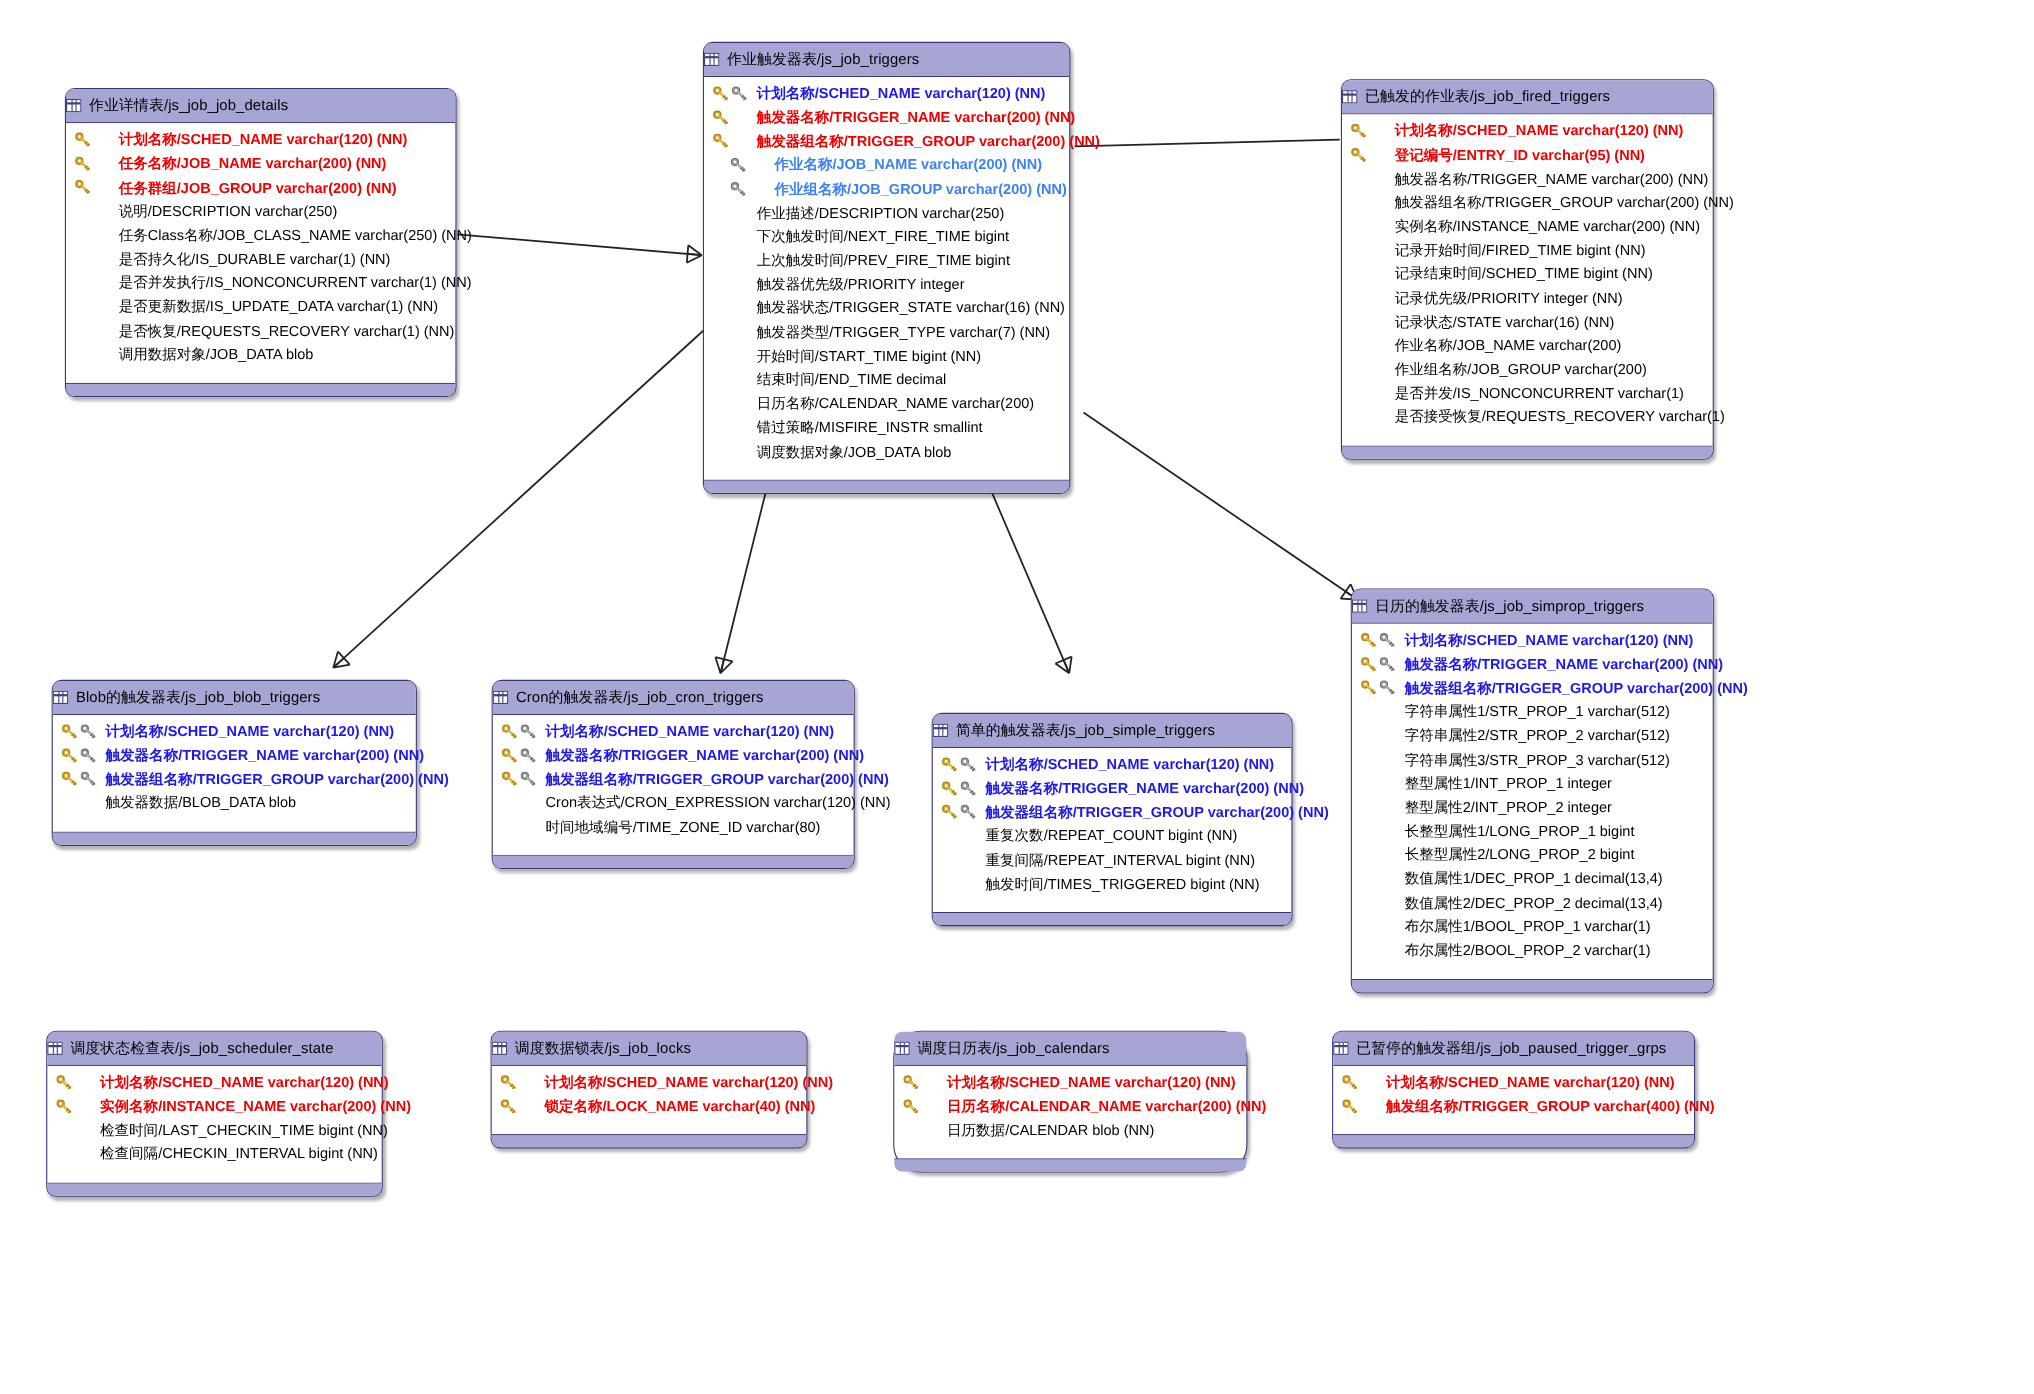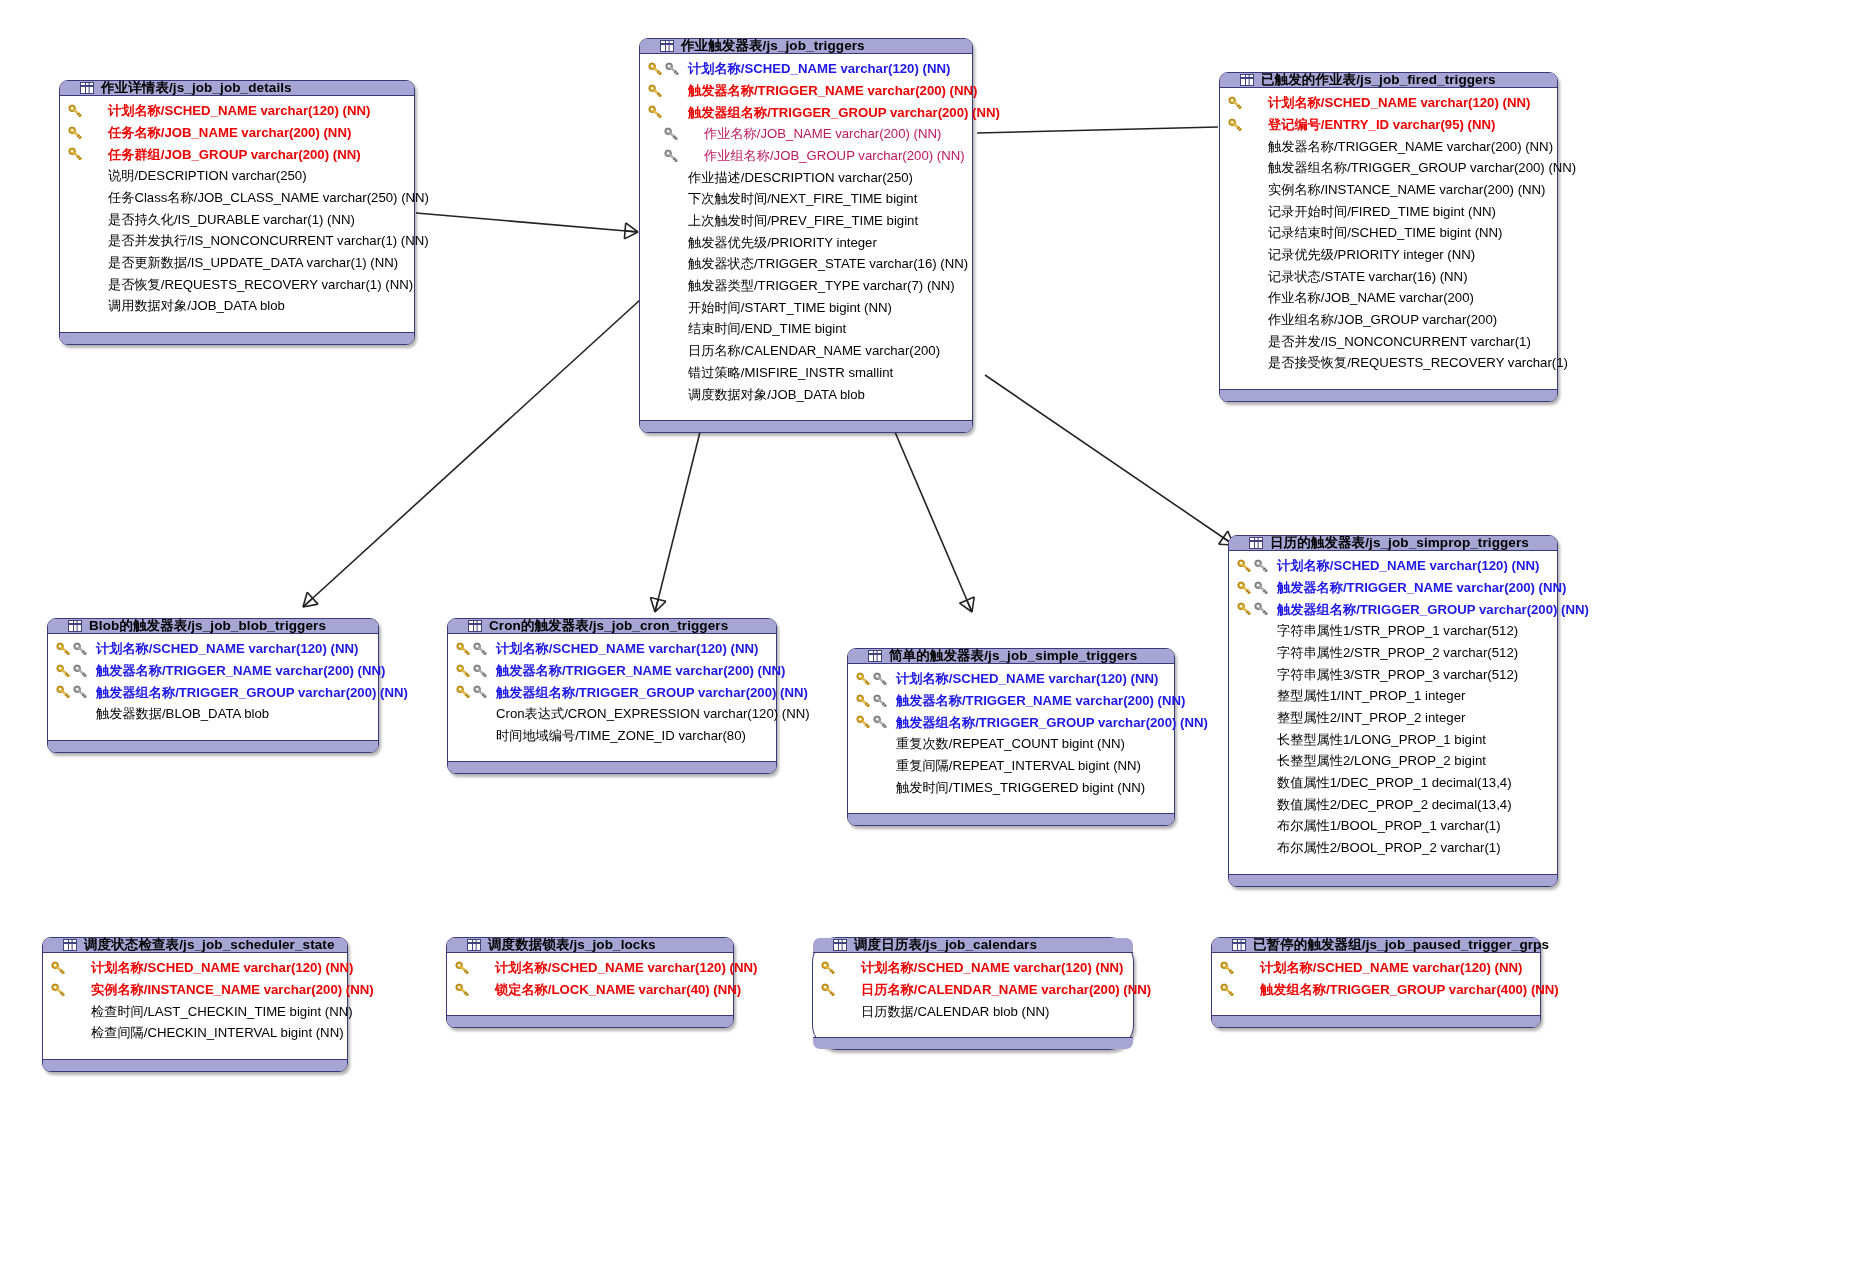--- a/index.html
+++ b/index.html
@@ -8,43 +8,43 @@
 
   #canvas{position:absolute;left:0;top:0;width:1849px;height:1267px;}
 
   svg.links{position:absolute;left:0;top:0;width:1849px;height:1267px;overflow:visible;pointer-events:none;}
   svg.links line, svg.links path{stroke:#222;stroke-width:1.6;fill:none;}
 
   .entity{position:absolute;background:#ffffff;border:1.5px solid #3a3a7a;
           border-radius:9px;box-sizing:border-box;
           box-shadow:2px 3px 3px rgba(0,0,0,0.30);}
   .entity .hdr{background:#a7a5d4;border-bottom:1.5px solid #3a3a7a;
-          border-radius:7px 7px 0 0;height:15px;display:flex;align-items:center;
-          padding:0 20px;gap:7px;box-sizing:border-box;font-weight:bold;}
+          border-radius:7px 7px 0 0;height:31px;display:flex;align-items:center;
+          padding:0 0;gap:7px;box-sizing:border-box;}
   .entity .hdr .ticon{width:14px;height:12px;flex:0 0 auto;position:relative;
           background:#ffffff;border:1.4px solid #42427e;box-sizing:border-box;}
   .entity .hdr .ticon:before{content:"";position:absolute;left:0;top:2.4px;
           width:100%;height:1.4px;background:#42427e;}
   .entity .hdr .ticon:after{content:"";position:absolute;top:0;left:3.6px;
           width:1.3px;height:100%;background:#42427e;box-shadow:3.6px 0 0 #42427e;}
   .entity .hdr .ttl{font-size:13.5px;color:#000;white-space:nowrap;letter-spacing:.1px;}
 
   .entity .body{padding:4px 8px 15px 6px;}
   .entity .foot{height:11px;background:#a7a5d4;border-top:1.5px solid #3a3a7a;
           border-radius:0 0 7px 7px;}
 
   .fld{display:flex;align-items:center;height:21.7px;white-space:nowrap;}
   .keys{width:40px;flex:0 0 40px;display:flex;align-items:center;gap:2px;
         justify-content:flex-start;padding-left:2px;}
   .keys.ind{padding-left:18px;}
   .fname{font-size:13.2px;line-height:1;}
 
   .c-pk{color:#ef0000;font-weight:bold;}
   .c-pkfk{color:#1e18e8;font-weight:bold;}
-  .c-fk{color:#be185d;font-weight:normal;}
+  .c-fk{color:#3b82f6;font-weight:bold;}
   .c-plain{color:#000000;font-weight:normal;}
 
   .key{width:15px;height:14px;flex:0 0 15px;display:block;}
 </style>
 </head>
 <body>
 
 <div id="canvas">
   <svg class="links" id="links">
       <line x1="416" y1="213" x2="638" y2="232" stroke="#222" stroke-width="1.5"></line>
@@ -270,21 +270,21 @@
         <div class="fld">
           <span class="keys"></span>
           <span class="fname c-plain">触发器类型/TRIGGER_TYPE varchar(7) (NN)</span>
         </div>
         <div class="fld">
           <span class="keys"></span>
           <span class="fname c-plain">开始时间/START_TIME bigint (NN)</span>
         </div>
         <div class="fld">
           <span class="keys"></span>
-          <span class="fname c-plain">结束时间/END_TIME bigint</span>
+          <span class="fname c-plain">结束时间/END_TIME decimal</span>
         </div>
         <div class="fld">
           <span class="keys"></span>
           <span class="fname c-plain">日历名称/CALENDAR_NAME varchar(200)</span>
         </div>
         <div class="fld">
           <span class="keys"></span>
           <span class="fname c-plain">错过策略/MISFIRE_INSTR smallint</span>
         </div>
         <div class="fld">

